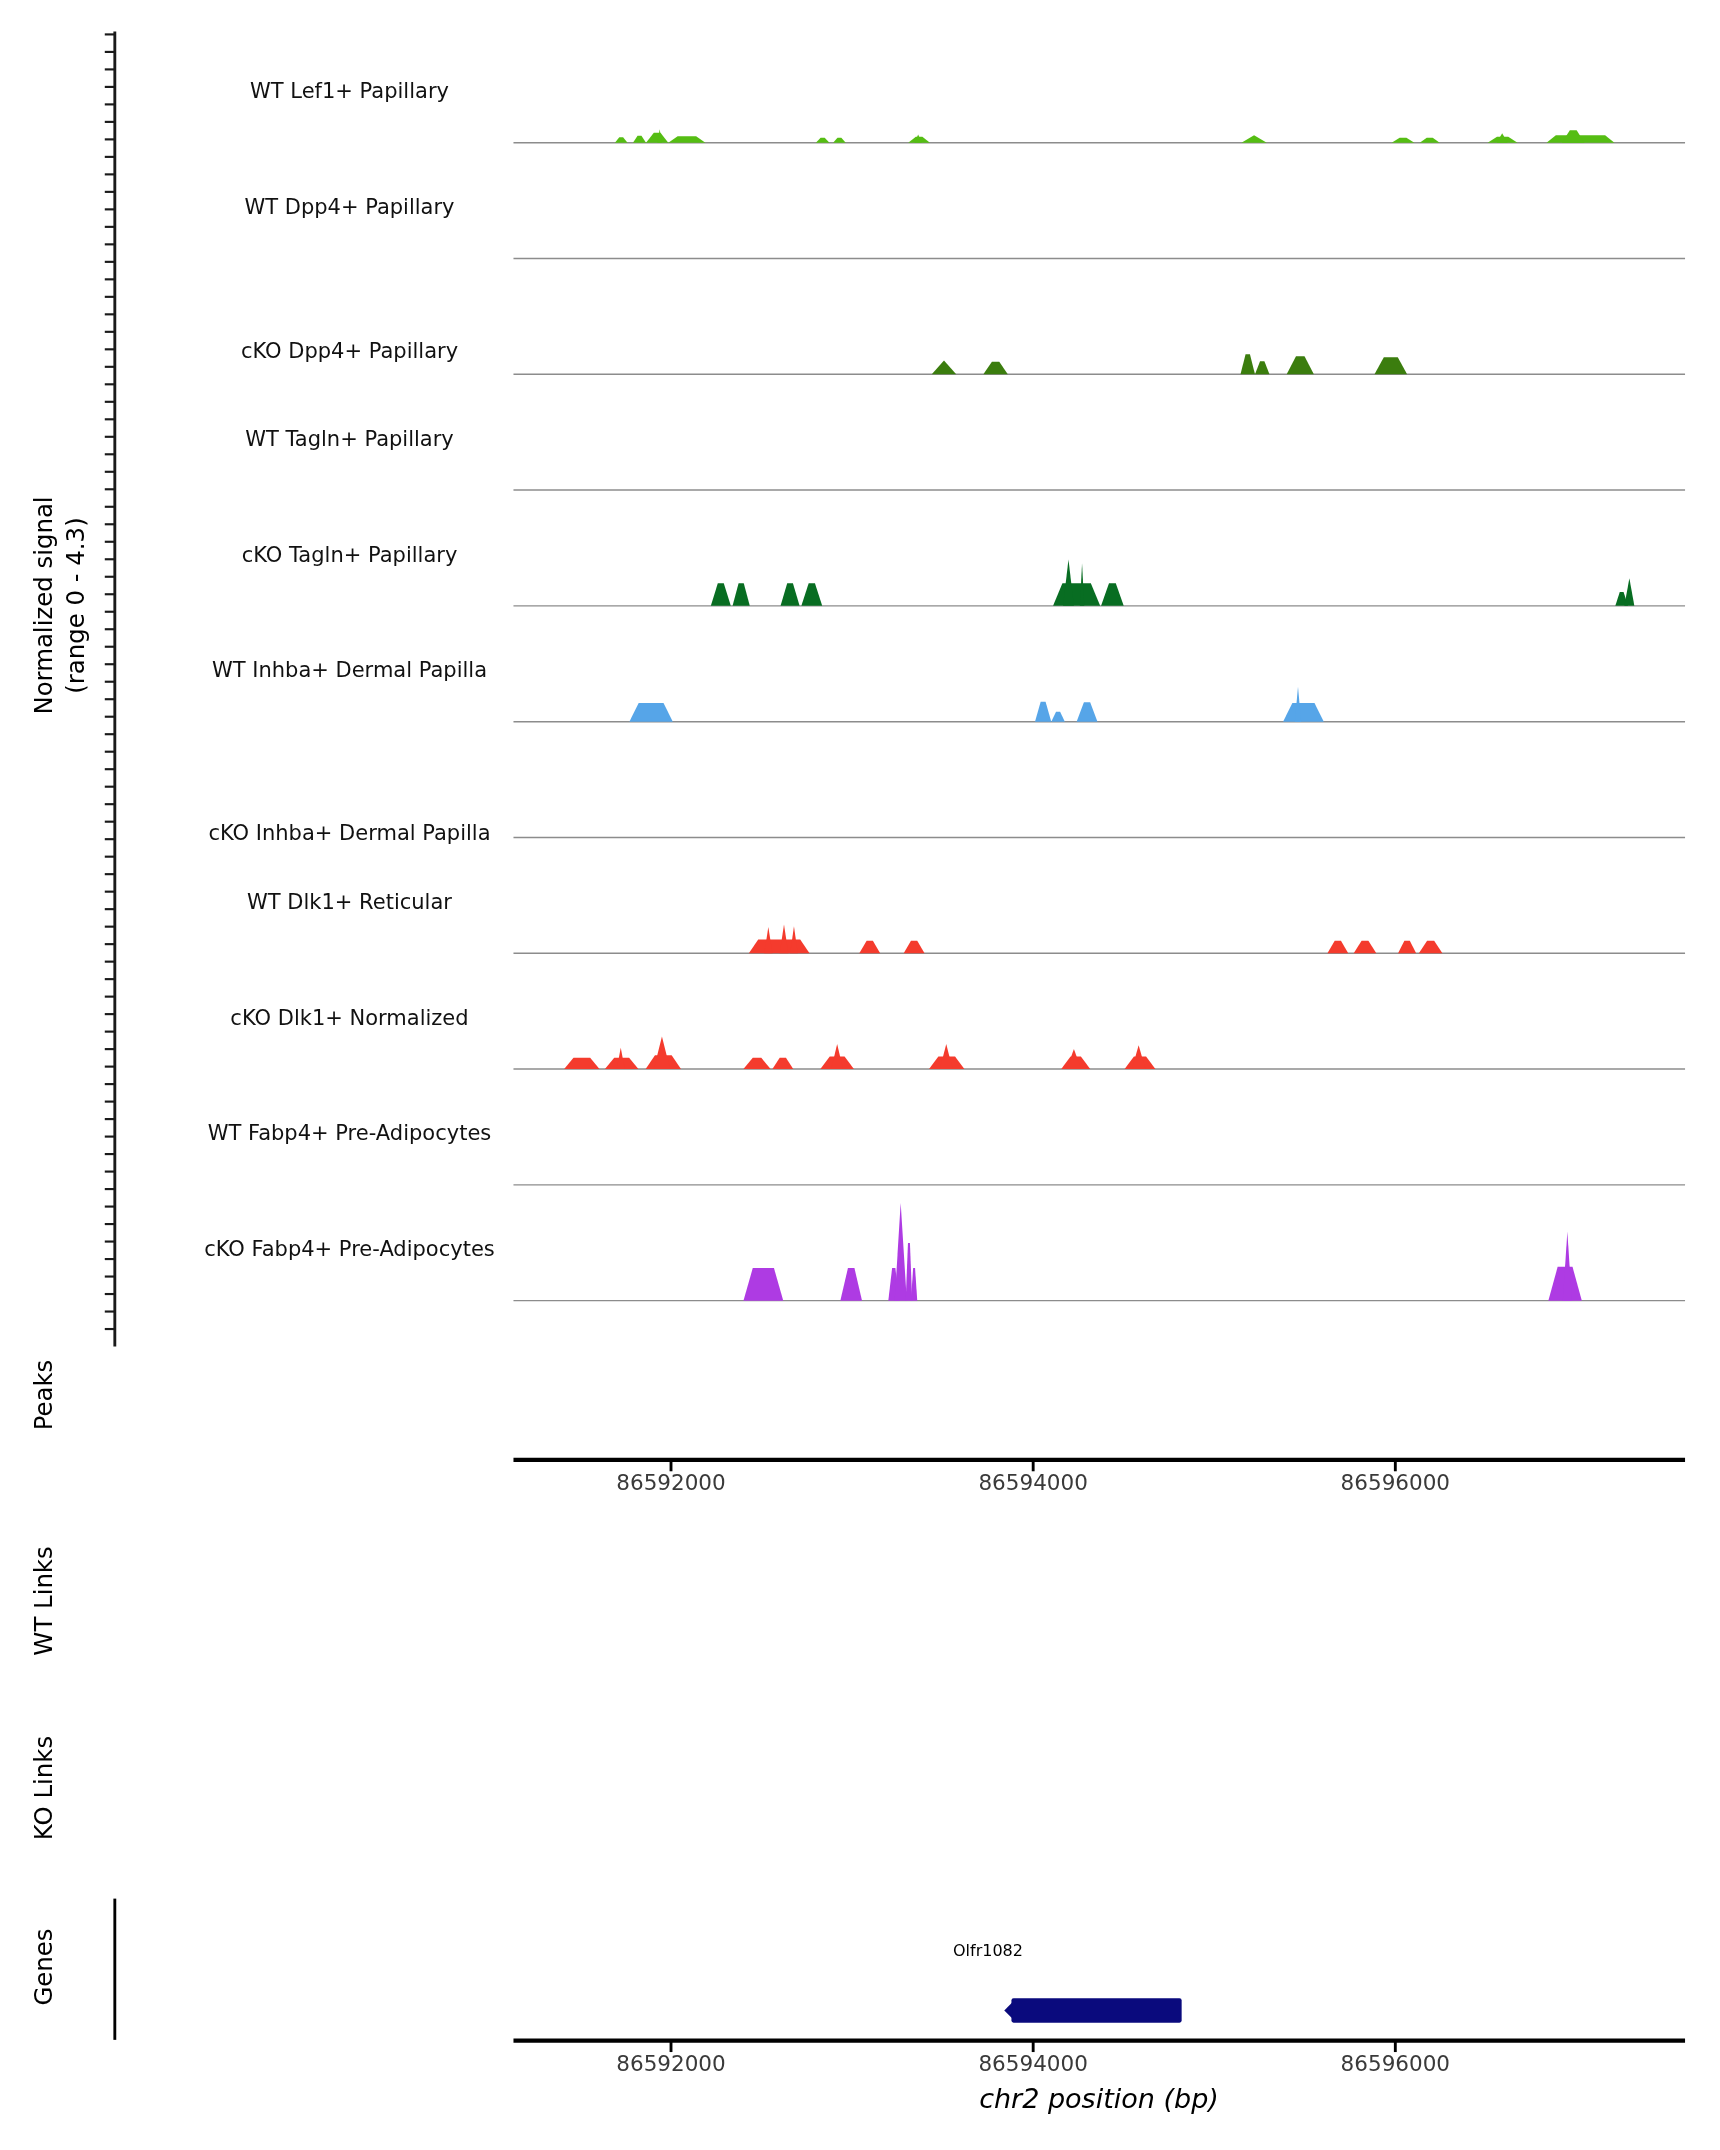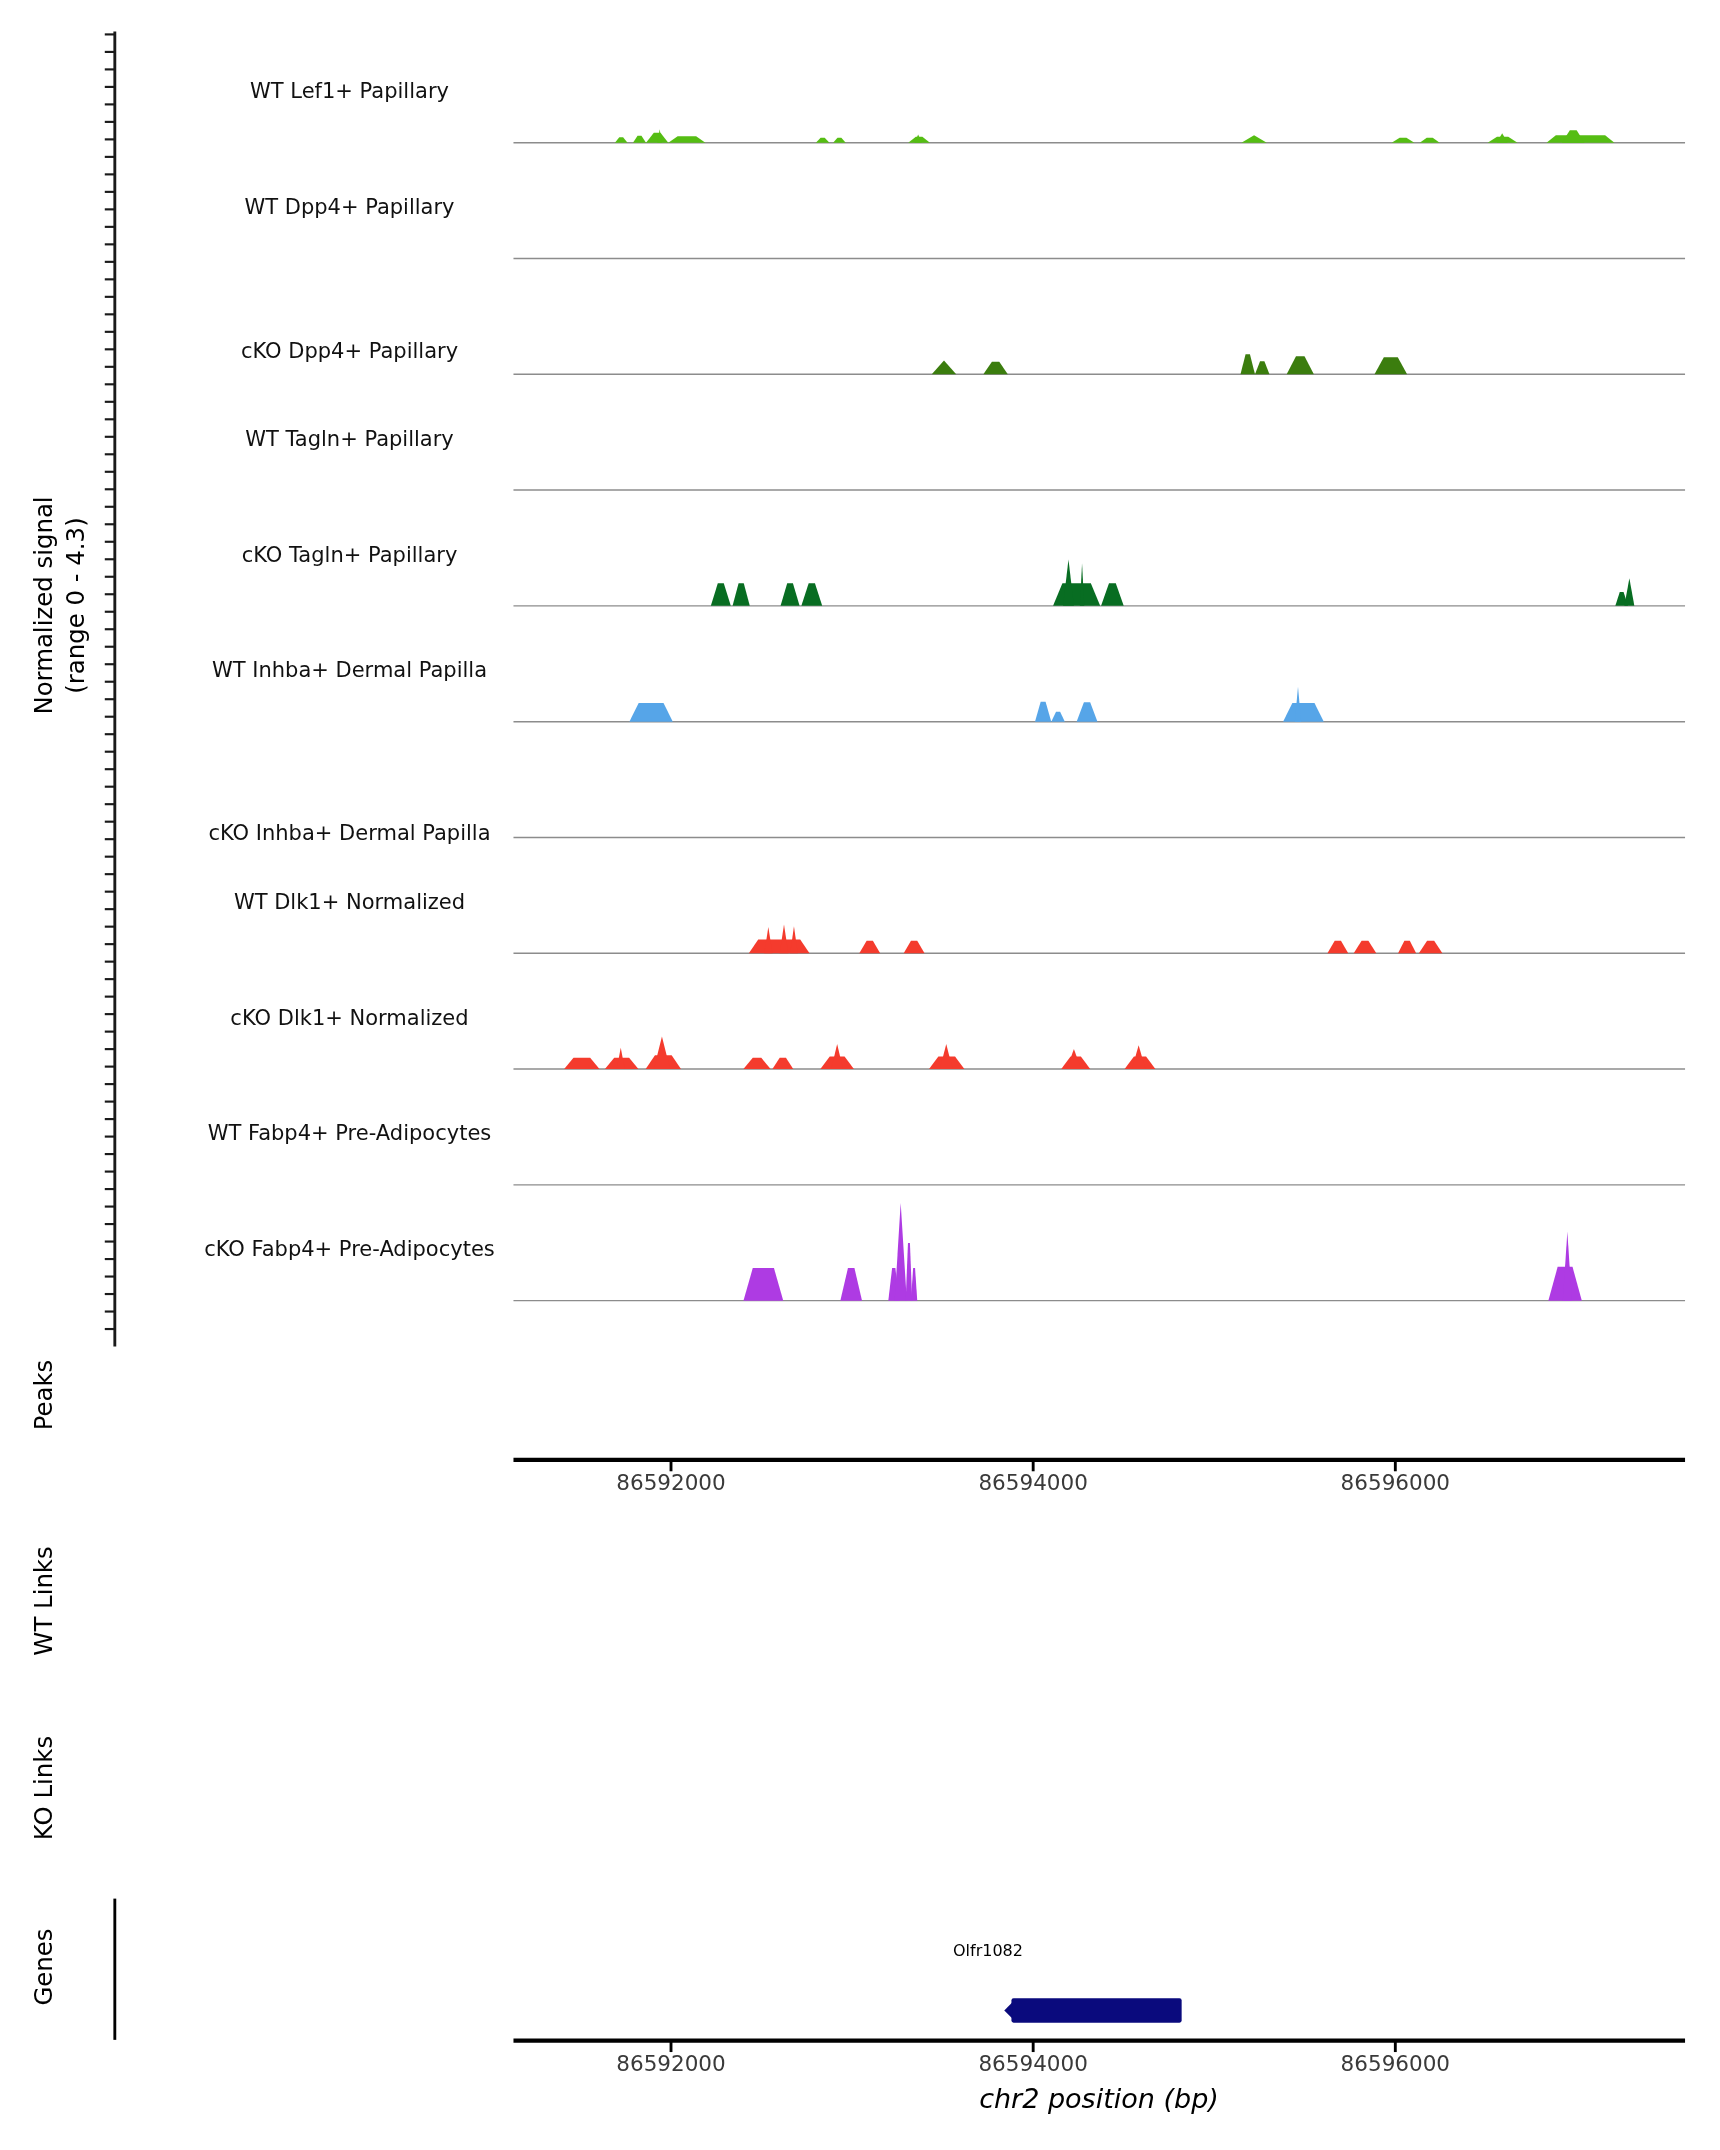--- a/index.html
+++ b/index.html
@@ -240,21 +240,21 @@
   <div class="rot sect sect-genes">Genes</div>
 
   <div id="labels">
       <div class="track-label" style="top: 77px;">WT Lef1+ Papillary</div>
       <div class="track-label" style="top: 193px;">WT Dpp4+ Papillary</div>
       <div class="track-label" style="top: 309px; margin-top: 28px;">cKO Dpp4+ Papillary</div>
       <div class="track-label" style="top: 425px;">WT Tagln+ Papillary</div>
       <div class="track-label" style="top: 541px;">cKO Tagln+ Papillary</div>
       <div class="track-label" style="top: 656px;">WT Inhba+ Dermal Papilla</div>
       <div class="track-label" style="top: 772px; margin-top: 47px;">cKO Inhba+ Dermal Papilla</div>
-      <div class="track-label" style="top: 888px;">WT Dlk1+ Normalized</div>
+      <div class="track-label" style="top: 888px;">WT Dlk1+ Reticular</div>
       <div class="track-label" style="top: 1004px;">cKO Dlk1+ Normalized</div>
       <div class="track-label" style="top: 1119px;">WT Fabp4+ Pre-Adipocytes</div>
       <div class="track-label" style="top: 1235px;">cKO Fabp4+ Pre-Adipocytes</div>
     </div>
 
   <div class="gene-label">Olfr1082</div>
 
   <div class="xlabel">chr2 position (bp)</div>
 </div>
 

